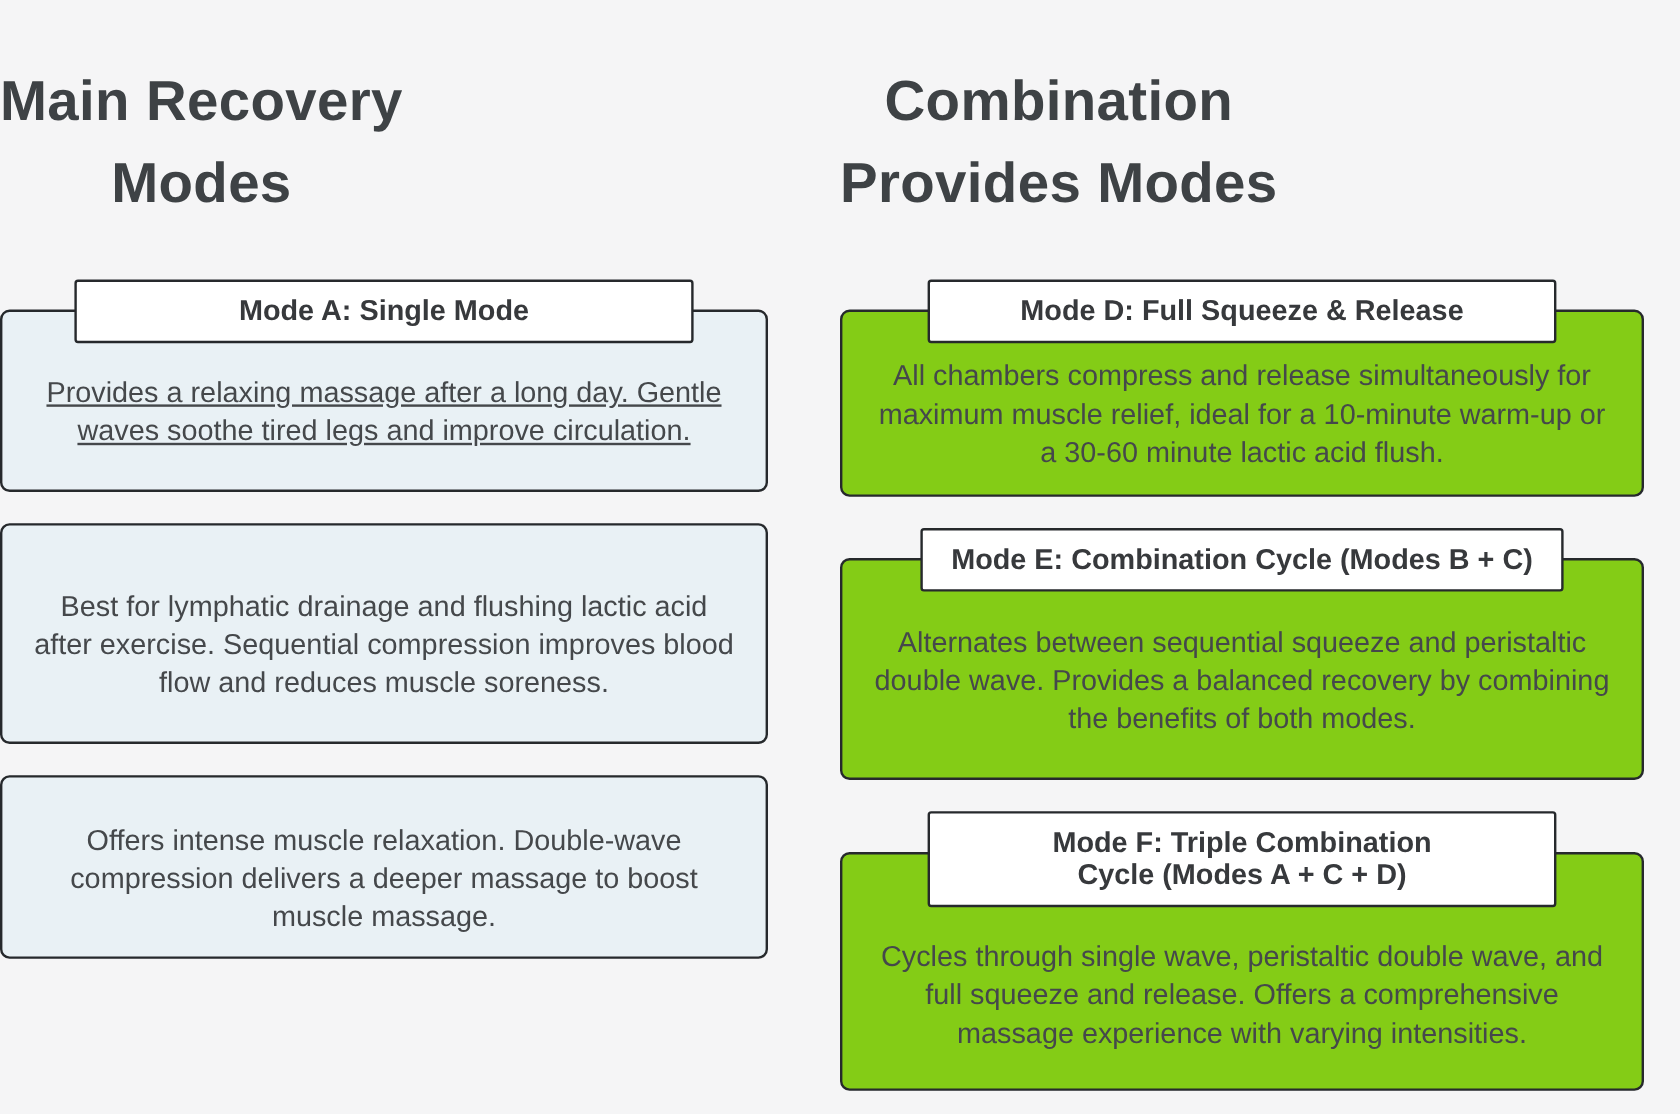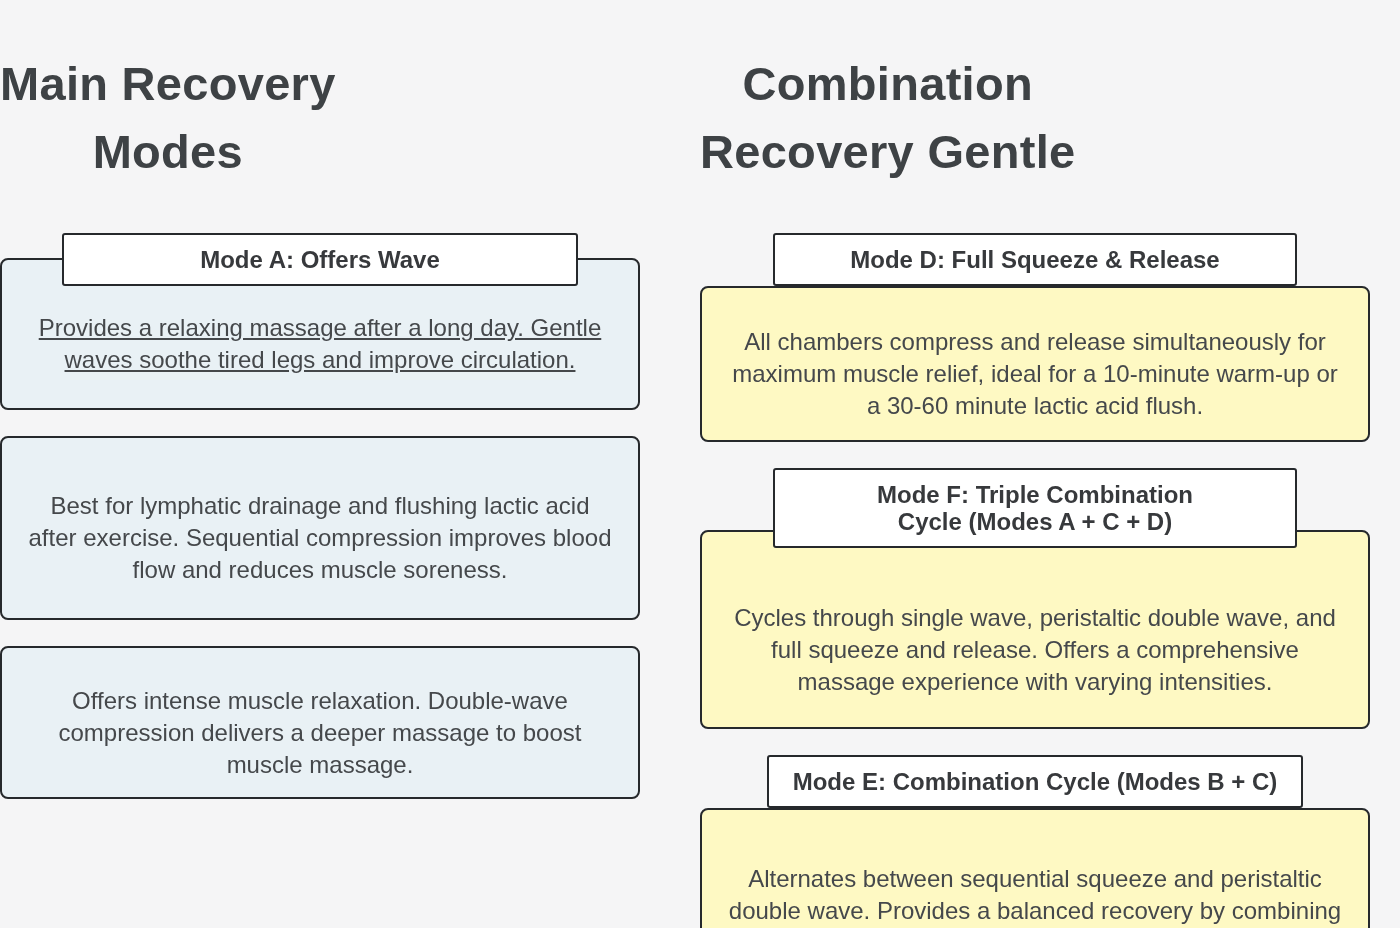--- a/index.html
+++ b/index.html
@@ -40,21 +40,21 @@
     flex-direction: column;
     gap: 26px;
     margin-top: 47px;
   }
   .card {
     display: flex;
     flex-direction: column;
     align-items: center;
   }
   .col-main .card  { width: 640px; }
-  .col-combo .card { width: 670px; gap: 28px; }
+  .col-combo .card { width: 670px; }
   .card-title {
     position: relative;
     z-index: 2;
     box-sizing: border-box;
     background: #ffffff;
     border: 2px solid #26292c;
     border-radius: 3px;
     padding: 11px 24px;
     margin-bottom: -28px;
     font-size: 24px;
@@ -74,41 +74,41 @@
     display: flex;
     align-items: center;
     justify-content: center;
     text-align: center;
     font-size: 24px;
     line-height: 32px;
     color: #45484b;
     padding: 36px 26px 16px;
   }
   .col-main .card-body  { background: #e9f1f5; }
-  .col-combo .card-body { background: #fef9c3; }
+  .col-combo .card-body { background: #84cc16; }
   .card-a .card-body { min-height: 152px; text-decoration: underline; }
   .card-b .card-body { min-height: 184px; }
   .card-c .card-body { min-height: 153px; }
   .card-d .card-body { min-height: 156px; }
   .card-e .card-body { min-height: 185px; }
   .card-f .card-title { margin-bottom: -46px; }
   .card-f .card-body { min-height: 199px; padding-top: 56px; }
 </style>
 </head>
 <body>
 
 <div class="diagram">
 
   <div class="col col-main">
     <div class="col-heading">Main Recovery
 Modes</div>
     <div class="cards">
 
       <div class="card card-a">
-        <div class="card-title">Mode A: Offers Wave</div>
+        <div class="card-title">Mode A: Single Mode</div>
         <div class="card-body">
           <span>Provides a relaxing massage after a long day. Gentle waves soothe tired legs and improve circulation.</span>
         </div>
       </div>
 
       <div class="card card-b">
         <div class="card-body">
           <span>Best for lymphatic drainage and flushing lactic acid after exercise. Sequential compression improves blood flow and reduces muscle soreness.</span>
         </div>
       </div>
@@ -117,41 +117,41 @@
         <div class="card-body">
           <span>Offers intense muscle relaxation. Double-wave compression delivers a deeper massage to boost muscle massage.</span>
         </div>
       </div>
 
     </div>
   </div>
 
   <div class="col col-combo">
     <div class="col-heading">Combination
-Recovery Gentle</div>
+Provides Modes</div>
     <div class="cards">
 
       <div class="card card-d">
         <div class="card-title">Mode D: Full Squeeze &amp; Release</div>
         <div class="card-body">
           <span>All chambers compress and release simultaneously for maximum muscle relief, ideal for a 10-minute warm-up or a 30-60 minute lactic acid flush.</span>
+        </div>
+      </div>
+
+      <div class="card card-e">
+        <div class="card-title">Mode E: Combination Cycle (Modes B + C)</div>
+        <div class="card-body">
+          <span>Alternates between sequential squeeze and peristaltic double wave. Provides a balanced recovery by combining the benefits of both modes.</span>
         </div>
       </div>
 
       <div class="card card-f">
         <div class="card-title">Mode F: Triple Combination
 Cycle (Modes A + C + D)</div>
         <div class="card-body">
           <span>Cycles through single wave, peristaltic double wave, and full squeeze and release. Offers a comprehensive massage experience with varying intensities.</span>
         </div>
       </div>
 
-      <div class="card card-e">
-        <div class="card-title">Mode E: Combination Cycle (Modes B + C)</div>
-        <div class="card-body">
-          <span>Alternates between sequential squeeze and peristaltic double wave. Provides a balanced recovery by combining the benefits of both modes.</span>
-        </div>
-      </div>
-
     </div>
   </div>
 
 </div>
 
 </body></html>

